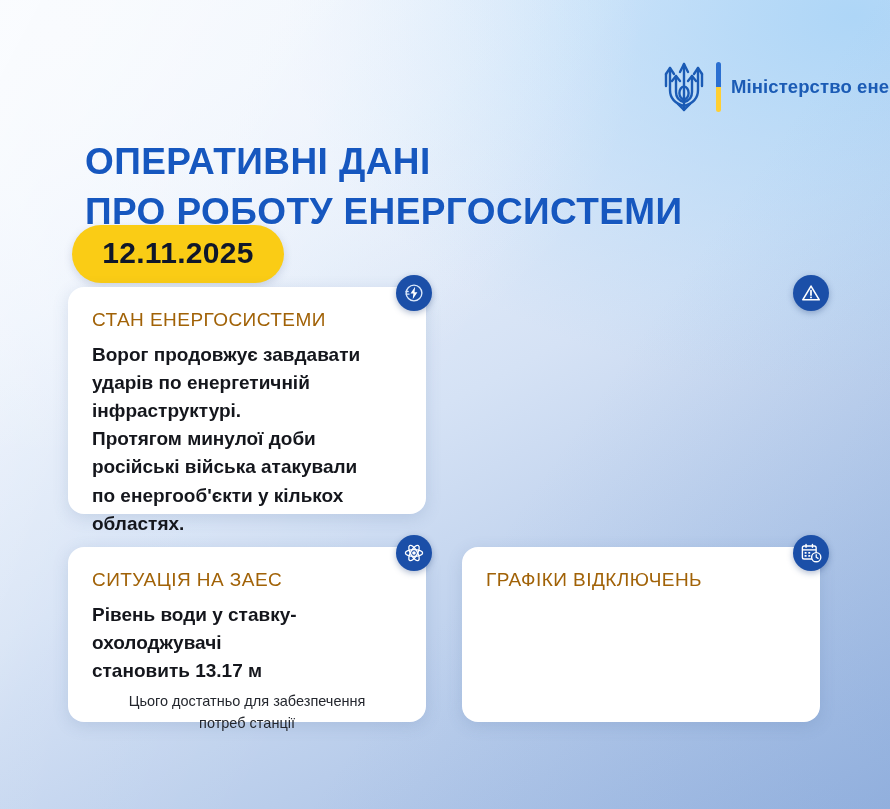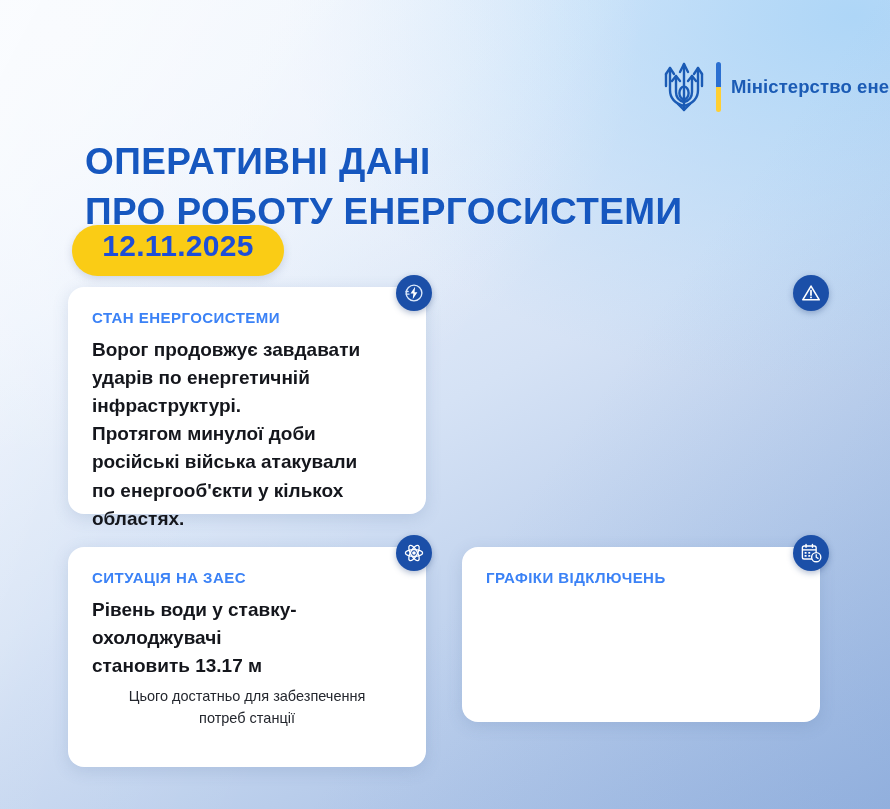--- a/index.html
+++ b/index.html
@@ -79,49 +79,49 @@
     text-shadow: 0 1px 0 rgba(255,255,255,0.4);
   }
   .headline .l2 { display: block; }
 
   
   .date-pill {
     position: absolute;
     left: 72px;
     top: 225px;
     min-width: 158px;
-    padding: 4px 27px 13px;
+    padding: 11px 27px 13px;
     border-radius: 30px;
     background: #facc15;
-    color: #1d4ed8;
+    color: #0f172a;
     font-size: 30px;
     font-weight: 800;
     letter-spacing: .3px;
     text-align: center;
     box-shadow: 0 3px 9px rgba(80,100,140,0.22);
   }
 
   
   .card {
     position: absolute;
     background: #ffffff;
     border-radius: 16px;
     box-shadow: 0 4px 16px rgba(70,100,150,0.17);
     box-sizing: border-box;
     padding: 22px 24px 20px 24px;
   }
   .card-1 { left: 68px;  top: 287px; width: 358px; height: 227px; }
   .card-2 { left: 462px; top: 287px; width: 358px; height: 227px; }
-  .card-3 { left: 68px;  top: 547px; width: 358px; height: 220px; }
+  .card-3 { left: 68px;  top: 547px; width: 358px; height: 175px; }
   .card-4 { left: 462px; top: 547px; width: 358px; height: 175px; }
 
   .card-title {
-    color: #3b82f6;
-    font-size: 15px;
-    font-weight: 700;
+    color: #a16207;
+    font-size: 19px;
+    font-weight: 400;
     letter-spacing: .45px;
     margin: 0 0 10px 0;
   }
   .card-body {
     color: #14161c;
     font-size: 19px;
     font-weight: 700;
     line-height: 1.48;
     margin: 0;
     white-space: pre-line;

